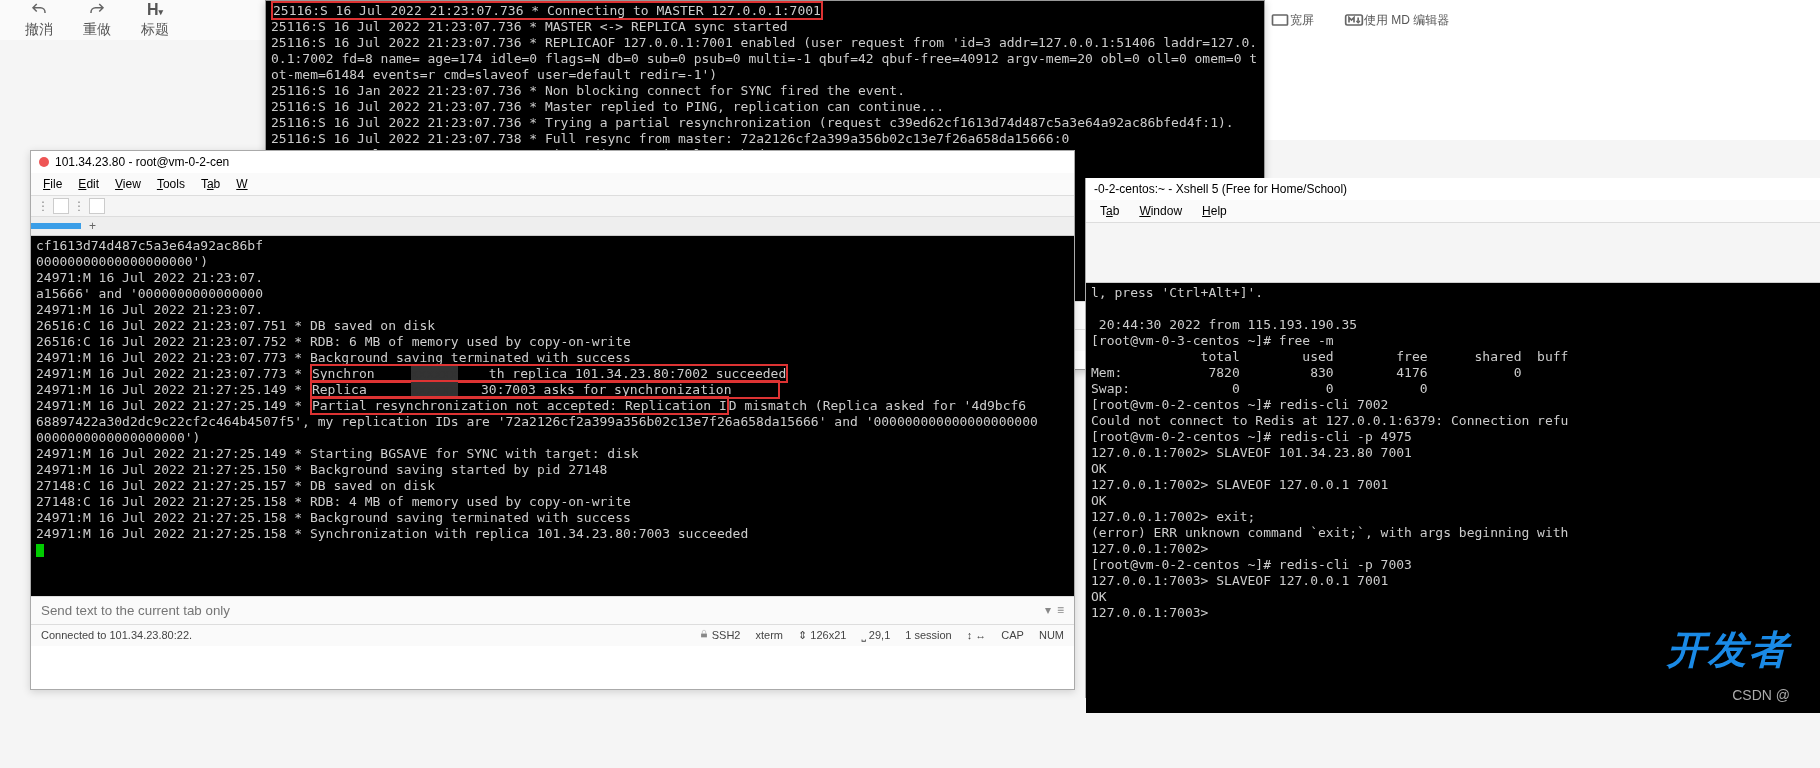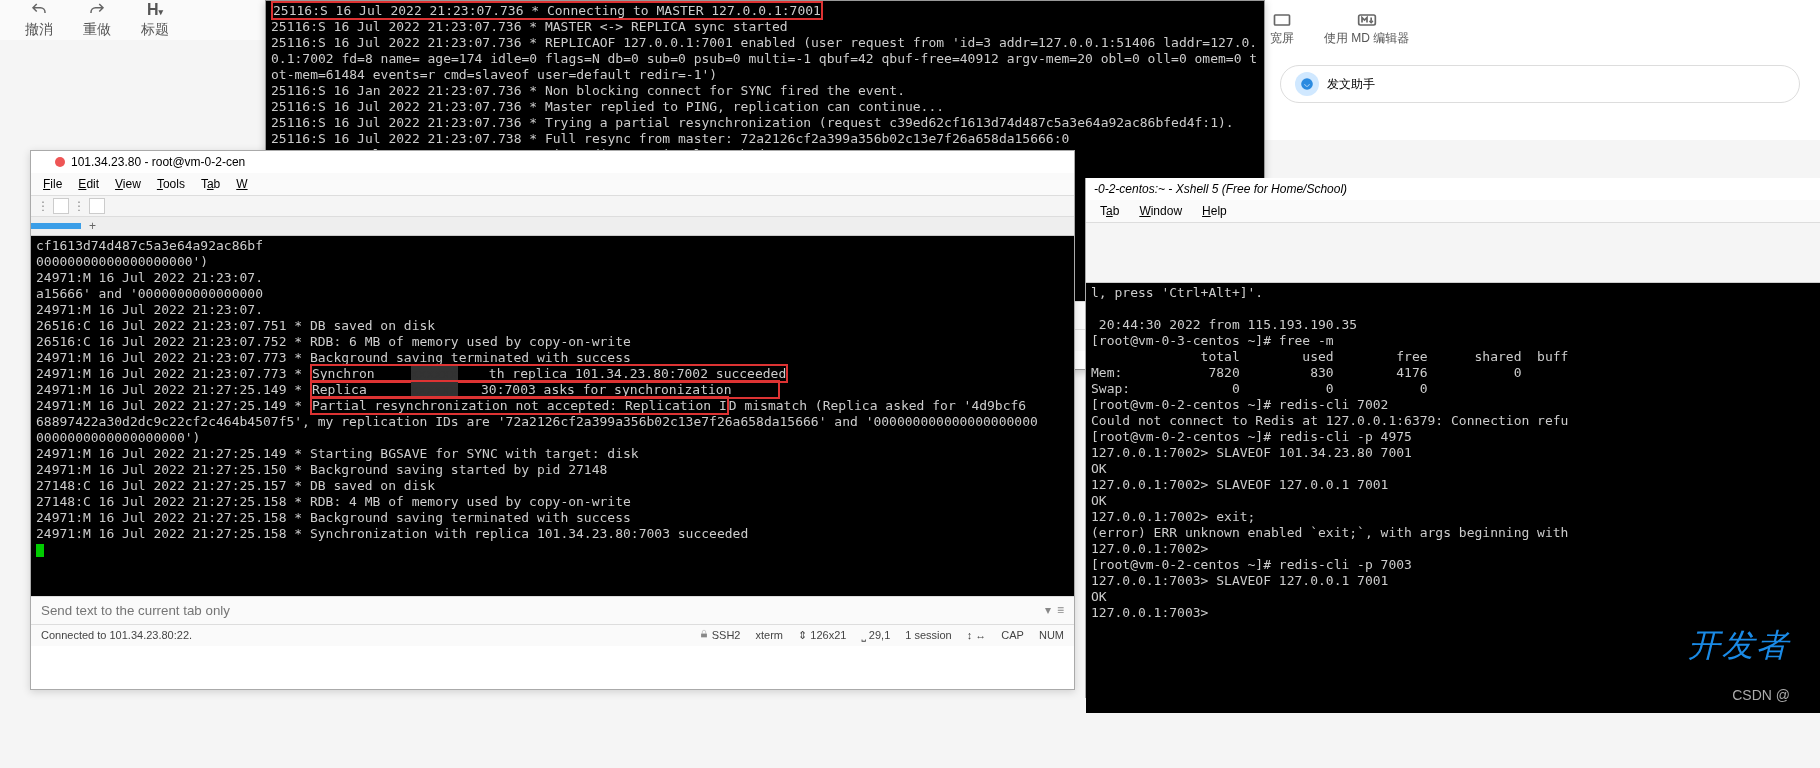--- a/index.html
+++ b/index.html
@@ -5,64 +5,64 @@
 * { margin: 0; padding: 0; box-sizing: border-box; }
 body { font-family: "Microsoft YaHei", Arial, sans-serif; font-size: 12px; background: #f5f5f5; width: 1820px; height: 768px; position: relative; overflow: hidden; }
 
 .toolbar-top { position: absolute; top: 0; left: 0; right: 0; height: 40px; background: #fafafa; display: flex; align-items: center; padding: 0 10px; }
 .tb-btn { display: flex; flex-direction: column; align-items: center; margin: 0 15px; color: #555; cursor: pointer; }
 .tb-btn .ic { width: 18px; height: 18px; stroke: #666; fill: none; }
 .tb-btn span { font-size: 14px; margin-top: 2px; }
 
 .right-panel { position: absolute; top: 0; right: 0; width: 560px; height: 140px; background: #fff; }
 .right-top { display: flex; align-items: center; padding: 10px; gap: 30px; }
-.rt-item { display: flex; flex-direction: column; align-items: center; color: #555; }
+.rt-item { display: flex; flex-direction: row; align-items: center; color: #555; }
 .rt-item svg { width: 20px; height: 20px; }
 .assist-box { display: flex; align-items: center; border: 1px solid #ddd; border-radius: 20px; padding: 6px 14px; gap: 8px; margin: 8px 20px; }
 .assist-box .circ { width: 24px; height: 24px; border-radius: 50%; background: #d0e8ff; display: flex; align-items: center; justify-content: center; }
 
 
 .term1 { position: absolute; top: 0; left: 265px; width: 1000px; height: 370px; background: #fff; border: 1px solid #999; box-shadow: 0 2px 8px rgba(0,0,0,0.2); }
 .term1-body { background: #000; color: #ccc; font-family: Consolas, monospace; font-size: 13px; line-height: 16px; padding: 2px 5px; height: 300px; overflow: hidden; white-space: pre; }
 .term1-body .hl { border: 2px solid #d33; display: inline; }
 .term1 .input-row { background: #fafafa; padding: 6px 10px; border-top: 1px solid #ddd; display: flex; align-items: center; }
 .term1 .input-row input { flex: 1; border: none; background: transparent; color: #888; outline: none; }
 .term1 .status { background: #fafafa; border-top: 1px solid #ddd; padding: 4px 10px; display: flex; align-items: center; gap: 20px; color: #444; font-size: 11px; }
 .term1 .status .right { margin-left: auto; display: flex; gap: 15px; align-items: center; }
 .lock-ic { width: 10px; height: 10px; fill: #888; }
 
 
 .xshell { position: absolute; top: 150px; left: 30px; width: 1045px; height: 540px; background: #fff; border: 1px solid #aaa; box-shadow: 0 2px 8px rgba(0,0,0,0.15); }
-.xs-title { background: #fff; padding: 4px 24px; display: flex; align-items: center; gap: 6px; font-size: 12px; }
+.xs-title { background: #fff; padding: 4px 8px; display: flex; align-items: center; gap: 6px; font-size: 12px; }
 .dot { width: 10px; height: 10px; border-radius: 50%; background: #e55; }
 .xs-menu { background: #fafafa; padding: 2px 6px; display: flex; gap: 4px; border-bottom: 1px solid #ddd; }
 .xs-menu span { padding: 2px 6px; cursor: pointer; }
 .xs-menu span u { text-decoration: underline; }
 .xs-tb { background: #f5f5f5; padding: 2px 6px; border-bottom: 1px solid #ddd; display: flex; gap: 4px; align-items: center; }
 .xs-tb .sq { width: 16px; height: 16px; border: 1px solid #ccc; background: #fff; }
 .xs-tabs { background: #eee; display: flex; align-items: center; border-bottom: 1px solid #ccc; }
 .xs-tab { background: #3a9ee8; color: #fff; padding: 3px 40px 3px 10px; position: relative; font-size: 11px; }
 .xs-tabs .add { padding: 2px 8px; color: #666; cursor: pointer; }
 .xs-body { background: #000; color: #ccc; font-family: Consolas, monospace; font-size: 13px; line-height: 16px; padding: 2px 5px; height: 360px; overflow: hidden; white-space: pre; }
 .xs-body .hl { border: 2px solid #d33; display: inline; }
 .xs-body .blur { background: #333; color: #333; margin-left: 36px; }
 .xs-input { background: #fafafa; padding: 6px 10px; border-top: 1px solid #ddd; display: flex; }
 .xs-input input { flex: 1; border: none; background: transparent; color: #888; outline: none; }
 .xs-status { background: #fafafa; border-top: 1px solid #ddd; padding: 4px 10px; display: flex; gap: 20px; color: #444; font-size: 11px; }
 .xs-status .right { margin-left: auto; display: flex; gap: 15px; }
 .cursor-block { display: inline-block; width: 8px; height: 13px; background: #0c0; vertical-align: middle; }
 
 
 .xshell2 { position: absolute; top: 178px; left: 1085px; right: 0; height: 520px; background: #fff; border-left: 1px solid #aaa; }
-.xs2-title { background: #fff; padding: 4px 8px; font-size: 12px; font-style: italic; }
+.xs2-title { background: #fff; padding: 4px 8px; font-size: 12px; }
 .xs2-menu { background: #fafafa; padding: 2px 6px; display: flex; gap: 4px; border-bottom: 1px solid #ddd; }
 .xs2-menu span { padding: 2px 8px; cursor: pointer; }
 .xs2-body { background: #000; color: #ccc; font-family: Consolas, monospace; font-size: 13px; line-height: 16px; padding: 2px 5px; height: 430px; overflow: hidden; white-space: pre; }
 
-.watermark { position: absolute; right: 30px; bottom: 100px; font-size: 32px; color: #1a8ae6; font-weight: normal; font-style: italic; letter-spacing: 2px; pointer-events: none; z-index: 100; }
+.watermark { position: absolute; right: 30px; bottom: 91px; font-size: 39px; color: #1a8ae6; font-weight: bold; font-style: italic; letter-spacing: 2px; pointer-events: none; z-index: 100; }
 .csdn { position: absolute; right: 30px; bottom: 65px; color: #aaa; font-size: 14px; z-index: 100; }
 </style>
 </head>
 <body>
 
 <div class="toolbar-top">
   <div class="tb-btn">
     <svg class="ic" viewBox="0 0 24 24">
         <path d="M9 14l-5-5 5-5M4 9h10a6 6 0 016 6v1" stroke-width="2"></path>
       </svg>
@@ -88,29 +88,20 @@
         </svg>
       <span>宽屏</span>
     </div>
     <div class="rt-item">
       <svg viewBox="0 0 24 24" fill="none" stroke="#666" stroke-width="2">
           <rect x="2" y="6" width="20" height="12" rx="2"></rect>
           <path d="M6 15V9l3 3 3-3v6M17 9v4m-2 0l2 2 2-2"></path>
         </svg>
       <span>使用 MD 编辑器</span>
     </div>
-  </div>
-  <div class="assist-box">
-    <div class="circ">
-      <svg width="14" height="14" viewBox="0 0 24 24" fill="#2a8ae0">
-          <circle cx="12" cy="12" r="10" fill="#2a8ae0"></circle>
-          <path d="M8 12c0 2 2 4 4 4s4-2 4-4" stroke="#fff" fill="none"></path>
-        </svg>
-    </div>
-    <span>发文助手</span>
   </div>
 </div>
 
 <div class="term1">
   <div class="term1-body"><span class="hl">25116:S 16 Jul 2022 21:23:07.736 * Connecting to MASTER 127.0.0.1:7001</span>
 <span>25116:S 16 Jul 2022 21:23:07.736 * MASTER &lt;-&gt; REPLICA sync started</span>
 25116:S 16 Jul 2022 21:23:07.736 * REPLICAOF 127.0.0.1:7001 enabled (user request from 'id=3 addr=127.0.0.1:51406 laddr=127.0.
 0.1:7002 fd=8 name= age=174 idle=0 flags=N db=0 sub=0 psub=0 multi=-1 qbuf=42 qbuf-free=40912 argv-mem=20 obl=0 oll=0 omem=0 t
 ot-mem=61484 events=r cmd=slaveof user=default redir=-1')
 <span>25116:S 16 Jan 2022 21:23:07.736 * Non blocking connect for SYNC fired the event.</span>
@@ -233,21 +224,21 @@
 <span>Mem:           7820         830        4176           0      </span>
 <span>Swap:             0           0           0</span>
 <span>[root@vm-0-2-centos ~]# redis-cli 7002</span>
 <span>Could not connect to Redis at 127.0.0.1:6379: Connection refu</span>
 <span>[root@vm-0-2-centos ~]# redis-cli -p 4975</span>
 <span>127.0.0.1:7002&gt; SLAVEOF 101.34.23.80 7001</span>
 <span>OK</span>
 <span>127.0.0.1:7002&gt; SLAVEOF 127.0.0.1 7001</span>
 <span>OK</span>
 <span>127.0.0.1:7002&gt; exit;</span>
-<span>(error) ERR unknown enabled `exit;`, with args beginning with</span>
+<span>(error) ERR unknown command `exit;`, with args beginning with</span>
 <span>127.0.0.1:7002&gt; </span>
 <span>[root@vm-0-2-centos ~]# redis-cli -p 7003</span>
 <span>127.0.0.1:7003&gt; SLAVEOF 127.0.0.1 7001</span>
 <span>OK</span>
 <span>127.0.0.1:7003&gt; </span></div>
 </div>
 
 <div class="watermark">开发者</div>
 <div class="csdn">CSDN @</div>
 

